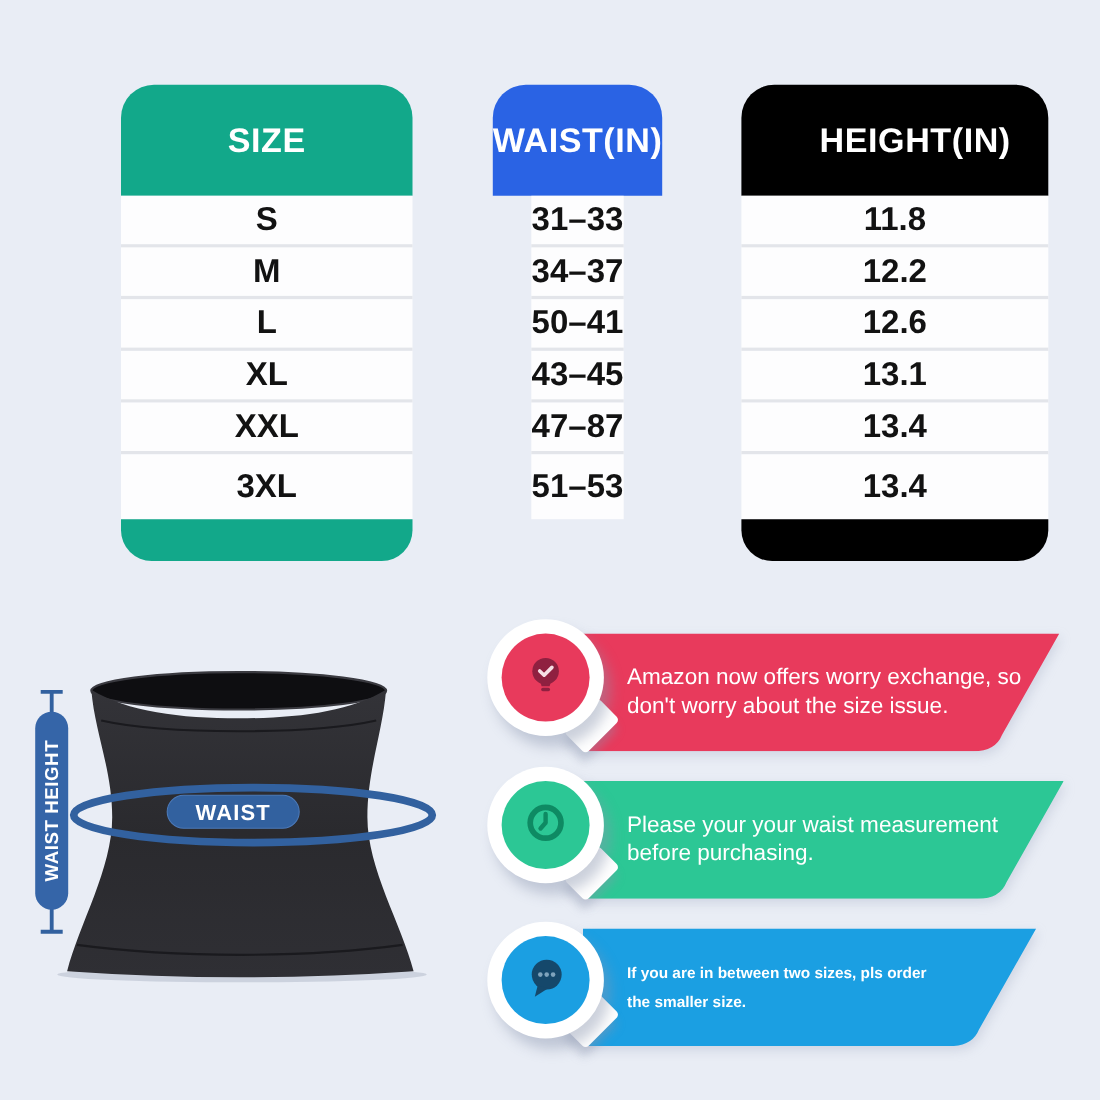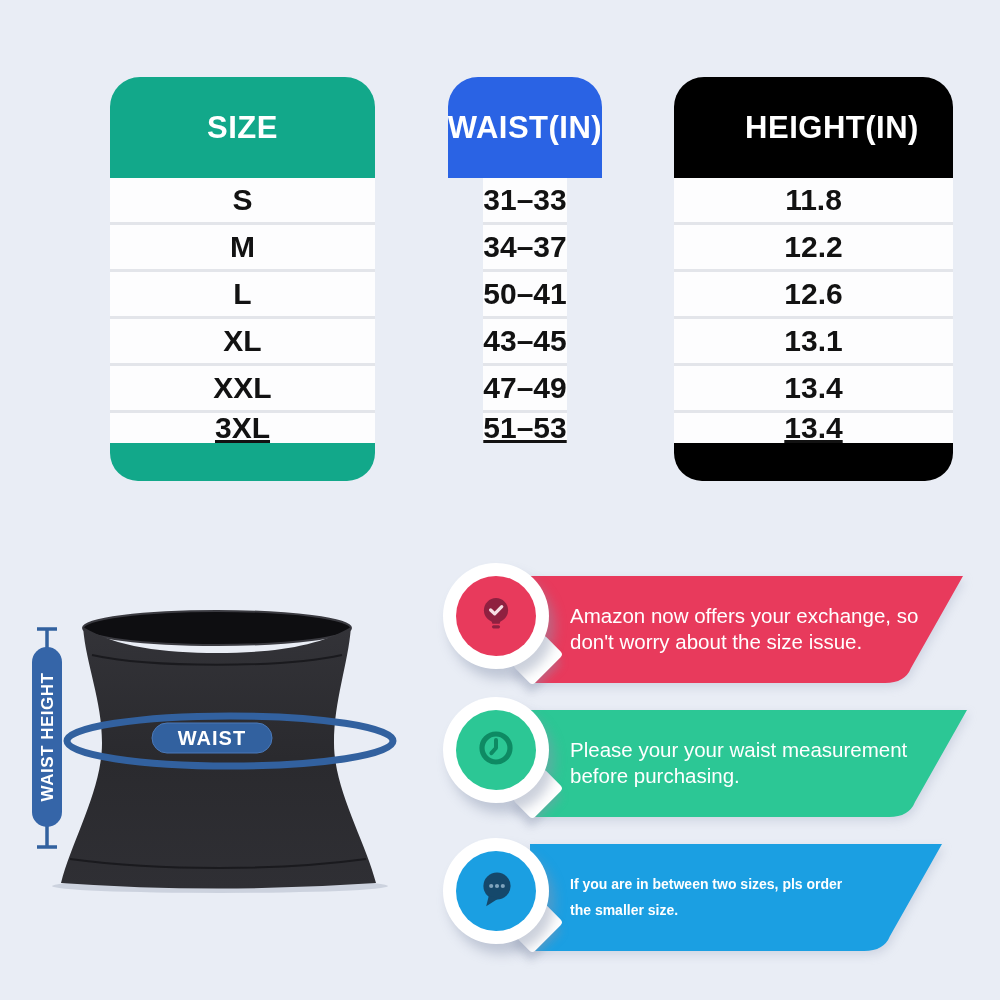--- a/index.html
+++ b/index.html
@@ -20,21 +20,21 @@
     color:#fff;font-weight:700;font-size:31px;letter-spacing:.5px;
   }
   .c1 .hdr,.c1 .foot{background:#12A88A;}
   .c2 .hdr,.c2 .foot{background:#2A63E4;}
   .c3 .hdr,.c3 .foot{background:#000000;padding-left:37px;}
   .cell{
     background:#FDFDFE;height:44px;border-bottom:3px solid #E3E5EA;
     display:flex;align-items:center;justify-content:center;
     color:#121212;font-weight:700;font-size:30px;
   }
-  .tbody .cell:last-child{border-bottom:none;height:30px;text-decoration:underline;}
+  .tbody .cell:last-child{border-bottom:none;height:59px;}
   .foot{height:38px;border-radius:0 0 28px 28px;}
   
   .illus{position:absolute;left:20px;top:595px;}
   
   .tip{position:absolute;left:530px;height:107px;}
   .tip-bg{position:absolute;left:0;top:0;filter:drop-shadow(2px 4px 5px rgba(150,160,185,.30));}
   .tip-text{position:absolute;left:40px;top:27px;color:#fff;font-size:20.5px;line-height:26px;white-space:nowrap;z-index:4;}
   .tip.bold .tip-text{font-weight:700;font-size:14px;}
   .tip-handle{
     position:absolute;width:28px;height:44px;background:#fff;border-radius:4px;
@@ -66,21 +66,21 @@
     <div class="foot"></div>
   </div>
 
   <div class="col c2">
     <div class="hdr">WAIST(IN)</div>
     <div class="tbody">
       <div class="cell">31–33</div>
       <div class="cell">34–37</div>
       <div class="cell">50–41</div>
       <div class="cell">43–45</div>
-      <div class="cell">47–49</div>
+      <div class="cell">47–87</div>
       <div class="cell">51–53</div>
     </div>
     <div class="foot"></div>
   </div>
 
   <div class="col c3">
     <div class="hdr">HEIGHT(IN)</div>
     <div class="tbody">
       <div class="cell">11.8</div>
       <div class="cell">12.2</div>
@@ -138,21 +138,21 @@
         <svg width="46" height="46" viewBox="0 0 24 24">
           <circle cx="12" cy="10" r="6.3" fill="#8F2040"></circle>
           <path d="M9.6 15.4 h4.8 l-0.5 1.7 h-3.8 z" fill="#8F2040"></path>
           <rect x="9.9" y="17.9" width="4.2" height="1.6" rx="0.8" fill="#8F2040"></rect>
           <path d="M9.2 9.9 l2.1 2 l3.7 -3.7" stroke="#F6DEE4" stroke-width="1.7" fill="none" stroke-linecap="round" stroke-linejoin="round"></path>
         </svg>
       </span>
     </div>
   </div>
   <div class="tip-text">
-    <div>Amazon now offers your exchange, so</div>
+    <div>Amazon now offers worry exchange, so</div>
     <div>don't worry about the size issue.</div>
   </div>
 </div>
 
 <div class="tip" style="top:710px;width:437px;">
   <svg class="tip-bg" width="437" height="107" viewBox="0 0 437 107">
     <path d="M0 0 H437 L385 92 Q379 107 359 107 H0 Z" fill="#2CC795"></path>
   </svg>
   <div class="tip-handle" style="left:-6px;top:62px;"></div>
   <div class="tip-circle" style="left:-87px;top:-13px;">

